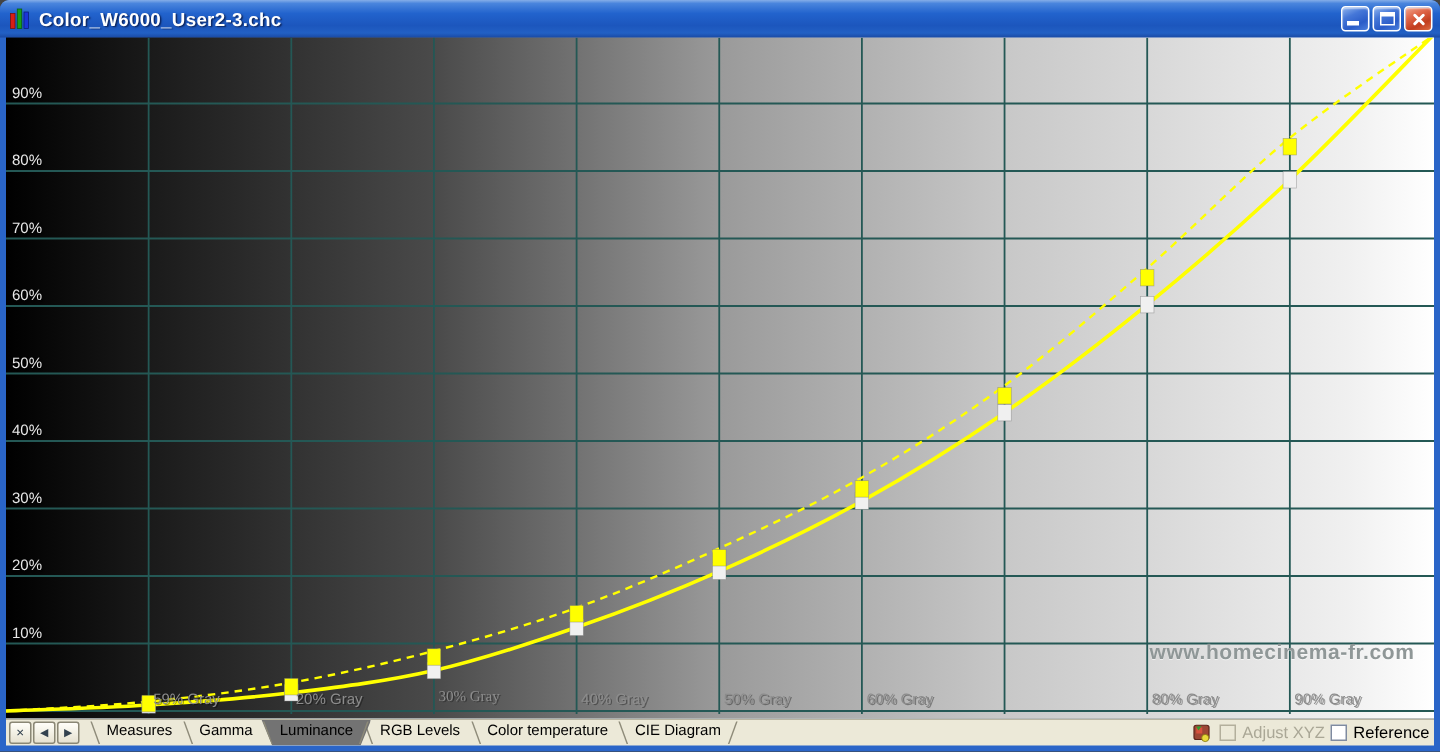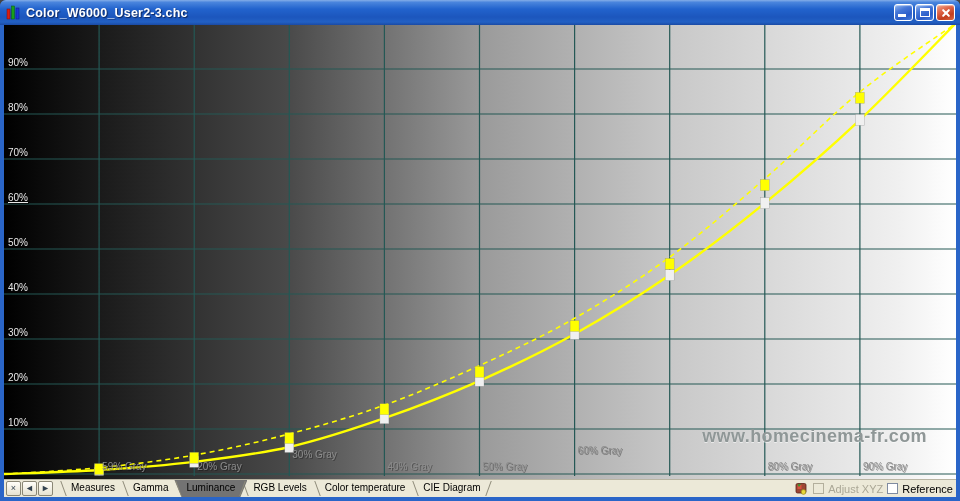--- a/index.html
+++ b/index.html
@@ -27,22 +27,22 @@
   .client{position:absolute;left:4px;right:4px;top:25px;bottom:4px;}
 
   
   .chart{position:absolute;left:0;right:0;top:0;bottom:18px;overflow:hidden;
     background:linear-gradient(90deg,#000 0%,#1a1a1a 10%,#4a4a4a 30%,#9a9a9a 50%,#c8c8c8 70%,#d8d8d8 80%,#f0f0f0 94%,#fff 100%);}
   .chart svg{position:absolute;left:0;top:0;}
   .ylab{position:absolute;color:#e8e8e8;font-size:10px;left:4px;
     text-shadow:1px 1px 1px rgba(0,0,0,.7);white-space:nowrap;}
   .xlab{position:absolute;color:#8c8c8c;font-size:10px;
     text-shadow:1px 1px 0 rgba(0,0,0,.35);white-space:nowrap;}
-  .watermark{position:absolute;right:29px;top:401px;color:#8f9797;font-weight:bold;
-    font-size:18px;letter-spacing:.4px;text-shadow:0 1px 0 rgba(255,255,255,.55);}
+  .watermark{position:absolute;right:13px;top:401px;color:#8f9797;font-weight:bold;
+    font-size:14px;letter-spacing:.4px;text-shadow:0 1px 0 rgba(255,255,255,.55);}
 
   
   .tabbar{position:absolute;left:0;right:0;bottom:0;height:18px;background:#ece9d8;
     border-top:1px solid #b8b4a2;display:flex;align-items:flex-start;}
   .navbtns{display:flex;gap:1px;padding:1px 0 0 2px;}
   .navbtn{width:15px;height:15px;border:1px solid #8a8775;border-radius:2px;
     background:linear-gradient(180deg,#fffef8,#e6e2d1);font-size:9px;line-height:13px;
     text-align:center;color:#33424f;cursor:pointer;padding:0;}
   .tabs{display:flex;margin-left:6px;padding-top:0;justify-content:space-between;}
   .tab{position:relative;height:17px;line-height:16px;padding:0 12px;font-size:10px;
@@ -130,32 +130,32 @@
           <rect x="661.1999999999999" y="233.35" width="9" height="11" fill="#ffff00" stroke="rgba(120,120,120,0.5)" stroke-width="0.5"></rect>
           <rect x="756.3" y="154.59999999999997" width="9" height="11" fill="#ffff00" stroke="rgba(120,120,120,0.5)" stroke-width="0.5"></rect>
           <rect x="851.4" y="67.30000000000001" width="9" height="11" fill="#ffff00" stroke="rgba(120,120,120,0.5)" stroke-width="0.5"></rect>
         </svg>
       <div id="ylabels">
           <span class="ylab" style="top: 392px;">10%</span>
           <span class="ylab" style="top: 347px;">20%</span>
           <span class="ylab" style="top: 302px;">30%</span>
           <span class="ylab" style="top: 257px;">40%</span>
           <span class="ylab" style="top: 212px;">50%</span>
-          <span class="ylab" style="top: 167px; text-decoration: underline;">60%</span>
+          <span class="ylab" style="top: 167px;">60%</span>
           <span class="ylab" style="top: 122px;">70%</span>
           <span class="ylab" style="top: 77px;">80%</span>
           <span class="ylab" style="top: 32px;">90%</span>
         </div>
       <div id="xlabels">
           <span class="xlab" style="left: 98.1px; top: 436px;">59% Gray</span>
           <span class="xlab" style="left: 193.2px; top: 436px;">20% Gray</span>
-          <span class="xlab" style="left: 288.3px; top: 424px;">30% Gray</span>
+          <span class="xlab" style="left: 288.3px; top: 434px; font-family: Liberation Serif, serif;">30% Gray</span>
           <span class="xlab" style="left: 383.4px; top: 436px;">40% Gray</span>
           <span class="xlab" style="left: 478.5px; top: 436px;">50% Gray</span>
-          <span class="xlab" style="left: 573.6px; top: 420px; text-align: center;">60% Gray</span>
+          <span class="xlab" style="left: 573.6px; top: 436px; text-align: center;">60% Gray</span>
           <span class="xlab" style="left: 668.7px; top: 436px; margin-top: 20px;">70% Gray</span>
           <span class="xlab" style="left: 763.8px; top: 436px;">80% Gray</span>
           <span class="xlab" style="left: 858.9px; top: 436px;">90% Gray</span>
         </div>
       <div class="watermark">www.homecinema-fr.com</div>
     </div>
 
     <div class="tabbar">
       <div class="navbtns">
         <button class="navbtn">×</button>

